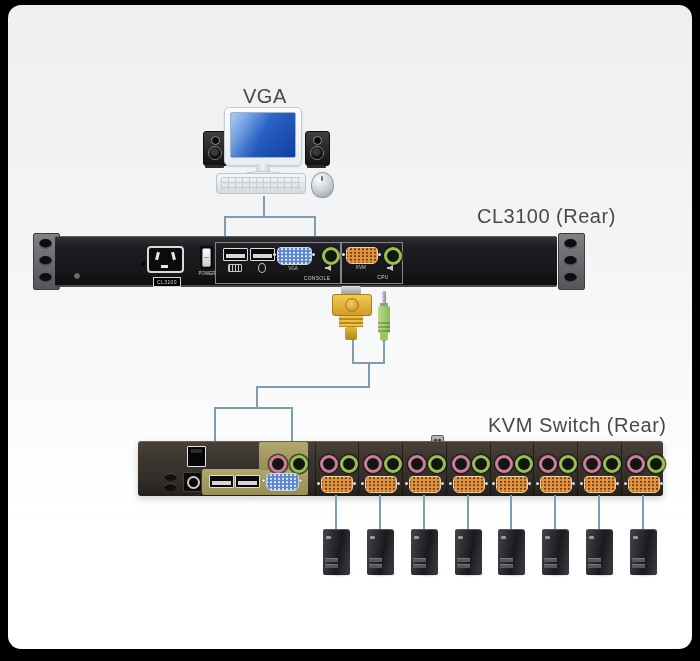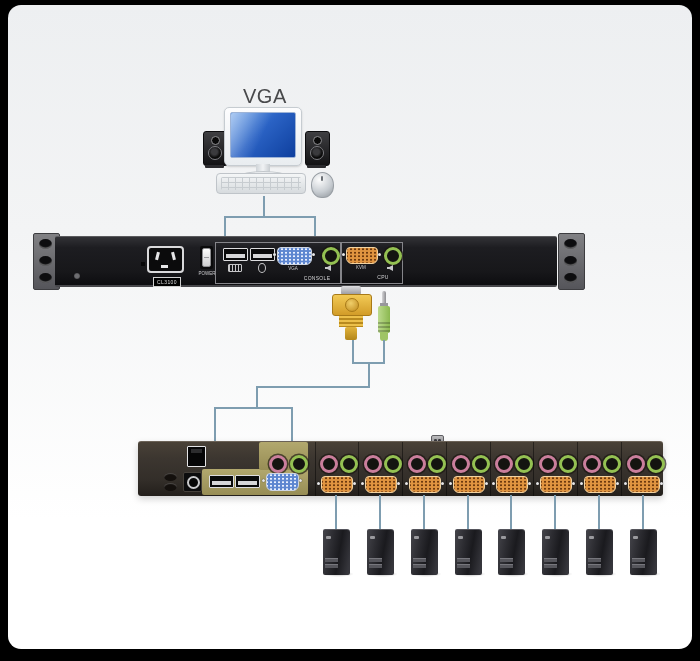--- a/index.html
+++ b/index.html
@@ -141,20 +141,21 @@
     </div>
     <div class="abs mouse" style="left:303px;top:167px;">
       <span class="scroll"></span>
     </div>
 
     <div class="wire" style="left:255px;top:191px;width:2px;height:21px;"></div>
     <div class="wire" style="left:216px;top:211px;width:92px;height:2px;"></div>
     <div class="wire" style="left:216px;top:211px;width:2px;height:21px;"></div>
     <div class="wire" style="left:306px;top:211px;width:2px;height:21px;"></div>
 
+    <div class="title" style="left:469px;top:200px;">CL3100 (Rear)</div>
 
     <div class="abs bracket" style="left:25px;top:228px;">
       <span class="bhole" style="top:5px;"></span>
       <span class="bhole" style="top:22px;"></span>
       <span class="bhole" style="top:39px;"></span>
     </div>
     <div class="abs bracket" style="left:550px;top:228px;">
       <span class="bhole" style="top:5px;"></span>
       <span class="bhole" style="top:22px;"></span>
       <span class="bhole" style="top:39px;"></span>
@@ -222,20 +223,21 @@
     <div class="wire" style="left:344px;top:335px;width:2px;height:24px;"></div>
     <div class="wire" style="left:375px;top:335px;width:2px;height:24px;"></div>
     <div class="wire" style="left:344px;top:357px;width:33px;height:2px;"></div>
     <div class="wire" style="left:360px;top:357px;width:2px;height:26px;"></div>
     <div class="wire" style="left:248px;top:381px;width:114px;height:2px;"></div>
     <div class="wire" style="left:248px;top:381px;width:2px;height:23px;"></div>
     <div class="wire" style="left:206px;top:402px;width:79px;height:2px;"></div>
     <div class="wire" style="left:206px;top:402px;width:2px;height:34px;"></div>
     <div class="wire" style="left:283px;top:402px;width:2px;height:34px;"></div>
 
+    <div class="title" style="left:480px;top:409px;">KVM Switch (Rear)</div>
 
     <div class="ground-icon" style="left:423px;top:430px;"></div>
 
     <div class="abs kvm-panel" style="left:130px;top:436px;">
 
       <div class="rj45" style="left:49px;top:4px;">
           <i></i>
         </div>
       <div class="oval" style="left:26px;top:31px;"></div>
       <div class="oval" style="left:26px;top:41px;"></div>

